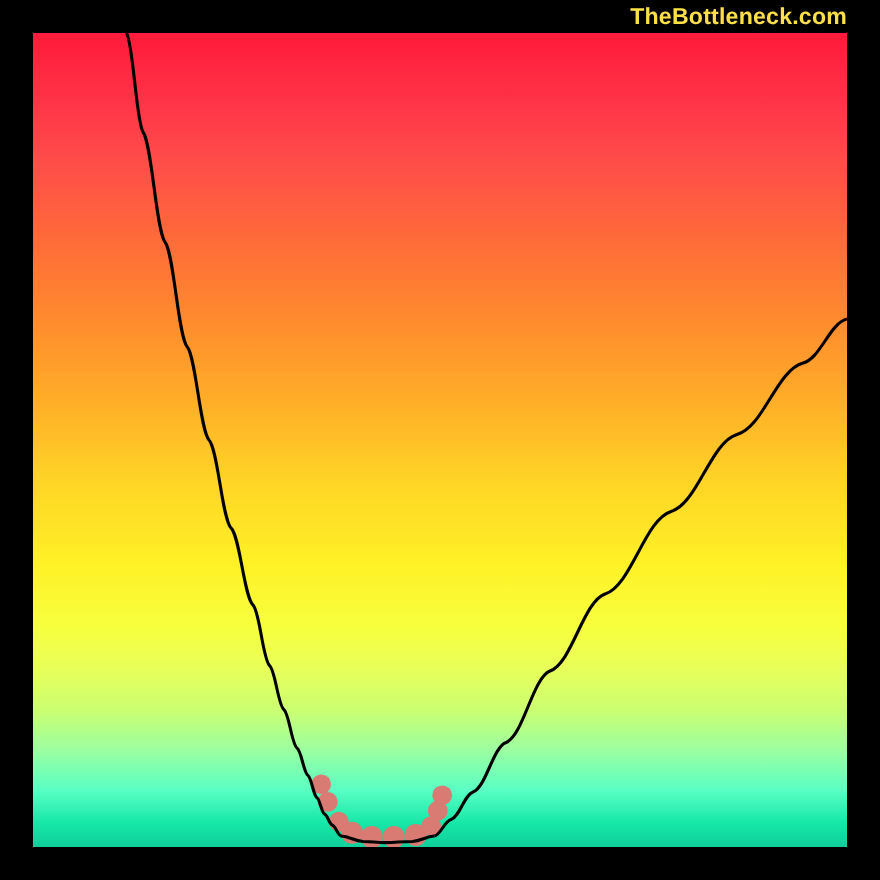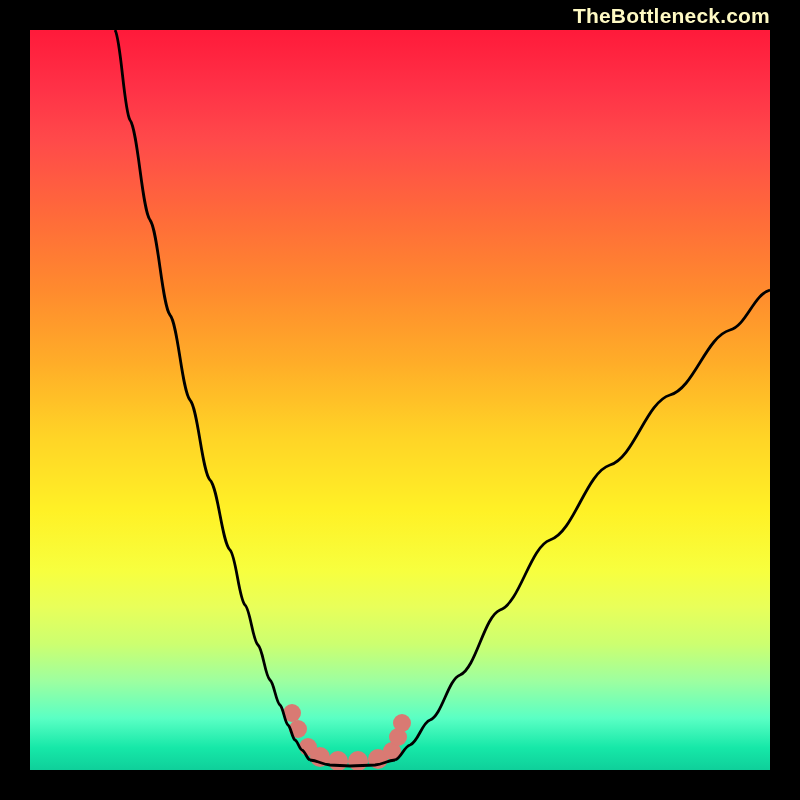--- a/index.html
+++ b/index.html
@@ -41,21 +41,21 @@
       #9dffa0 88%,
       #5affc4 93%,
       #16e8a8 97%,
       #0fcf9a 100%
     );
   }
   .watermark {
     position: absolute;
     top: 4px;
     right: 30px;
-    color: #fef9c3;
+    color: #fde047;
     font-size: 21px;
     font-weight: 600;
     letter-spacing: 0.2px;
     text-align: center;
   }
   svg.curves {
     position: absolute;
     top: 0;
     left: 0;
     width: 740px;

